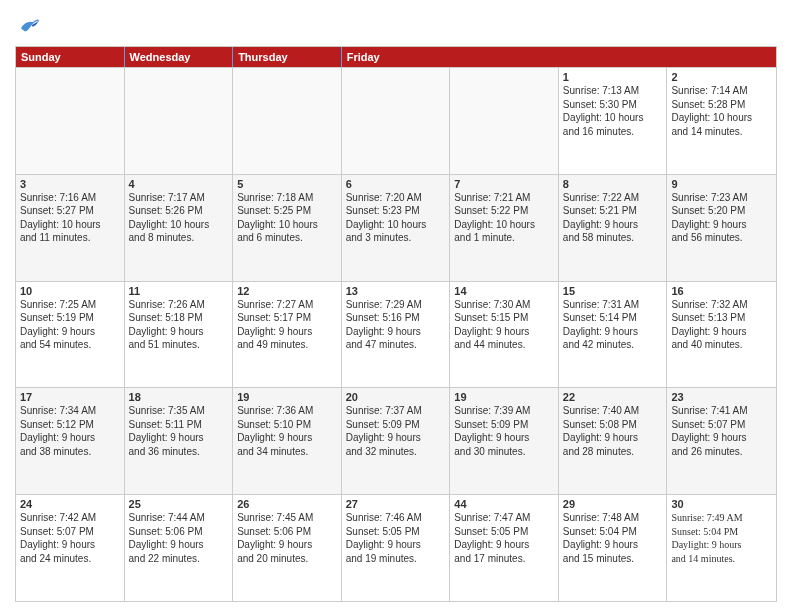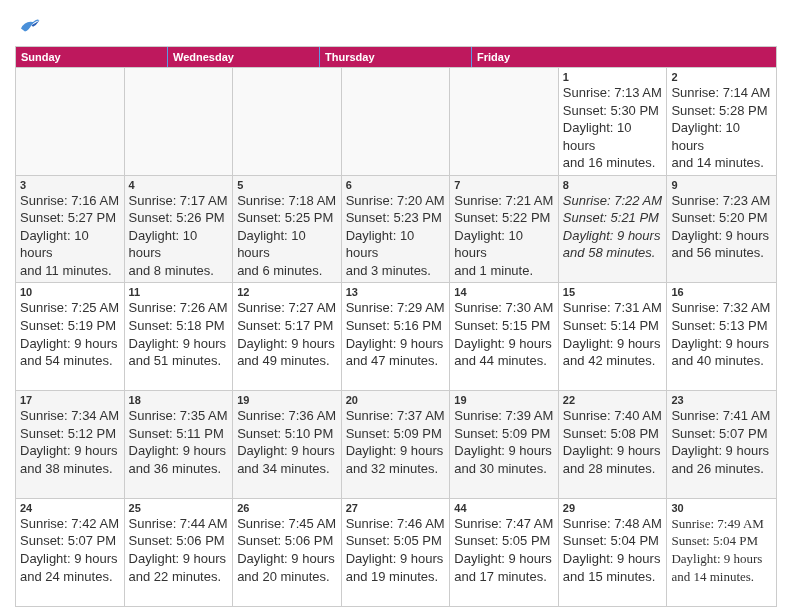--- a/index.html
+++ b/index.html
@@ -52,22 +52,22 @@
       color: #555;
     }
     .calendar {
       flex: 1;
       display: flex;
       flex-direction: column;
       border: 1px solid #ccc;
     }
     .cal-header {
       display: grid;
-      grid-template-columns: repeat(5, 1fr);
-      background: #be185d;
+      grid-template-columns: repeat(7, 1fr);
+      background: #b91c1c;
     }
     .cal-header-cell {
       color: white;
       font-size: 11px;
       font-weight: bold;
       padding: 4px 5px;
       text-align: left;
       border-right: 1px solid #5a9be5;
     }
     .cal-header-cell:last-child { border-right: none; }
@@ -93,21 +93,21 @@
     .cal-cell.empty { background: #f9f9f9; }
     .cal-cell.shaded { background: #f5f5f5; }
     .day-num {
       font-size: 11px;
       font-weight: bold;
       color: #333;
       display: block;
       margin-bottom: 1px;
     }
     .day-info {
-      font-size: 13px;
+      font-size: 10px;
       line-height: 1.35;
       color: #333;
     }
   </style>
 </head>
 <body>
 
 <div class="page">
   <div class="header">
     <div class="logo">
@@ -189,21 +189,21 @@
           </div>
           <div class="cal-cell shaded">
             <span class="day-num">7</span>
             <div class="day-info" style="white-space: pre-line;">Sunrise: 7:21 AM
 Sunset: 5:22 PM
 Daylight: 10 hours
 and 1 minute.</div>
           </div>
           <div class="cal-cell shaded">
             <span class="day-num">8</span>
-            <div class="day-info" style="white-space: pre-line; font-style: italic;">Sunrise: 7:22 AM
+            <div class="day-info" style="white-space: pre-line;">Sunrise: 7:22 AM
 Sunset: 5:21 PM
 Daylight: 9 hours
 and 58 minutes.</div>
           </div>
           <div class="cal-cell shaded">
             <span class="day-num">9</span>
             <div class="day-info" style="white-space: pre-line;">Sunrise: 7:23 AM
 Sunset: 5:20 PM
 Daylight: 9 hours
 and 56 minutes.</div>

